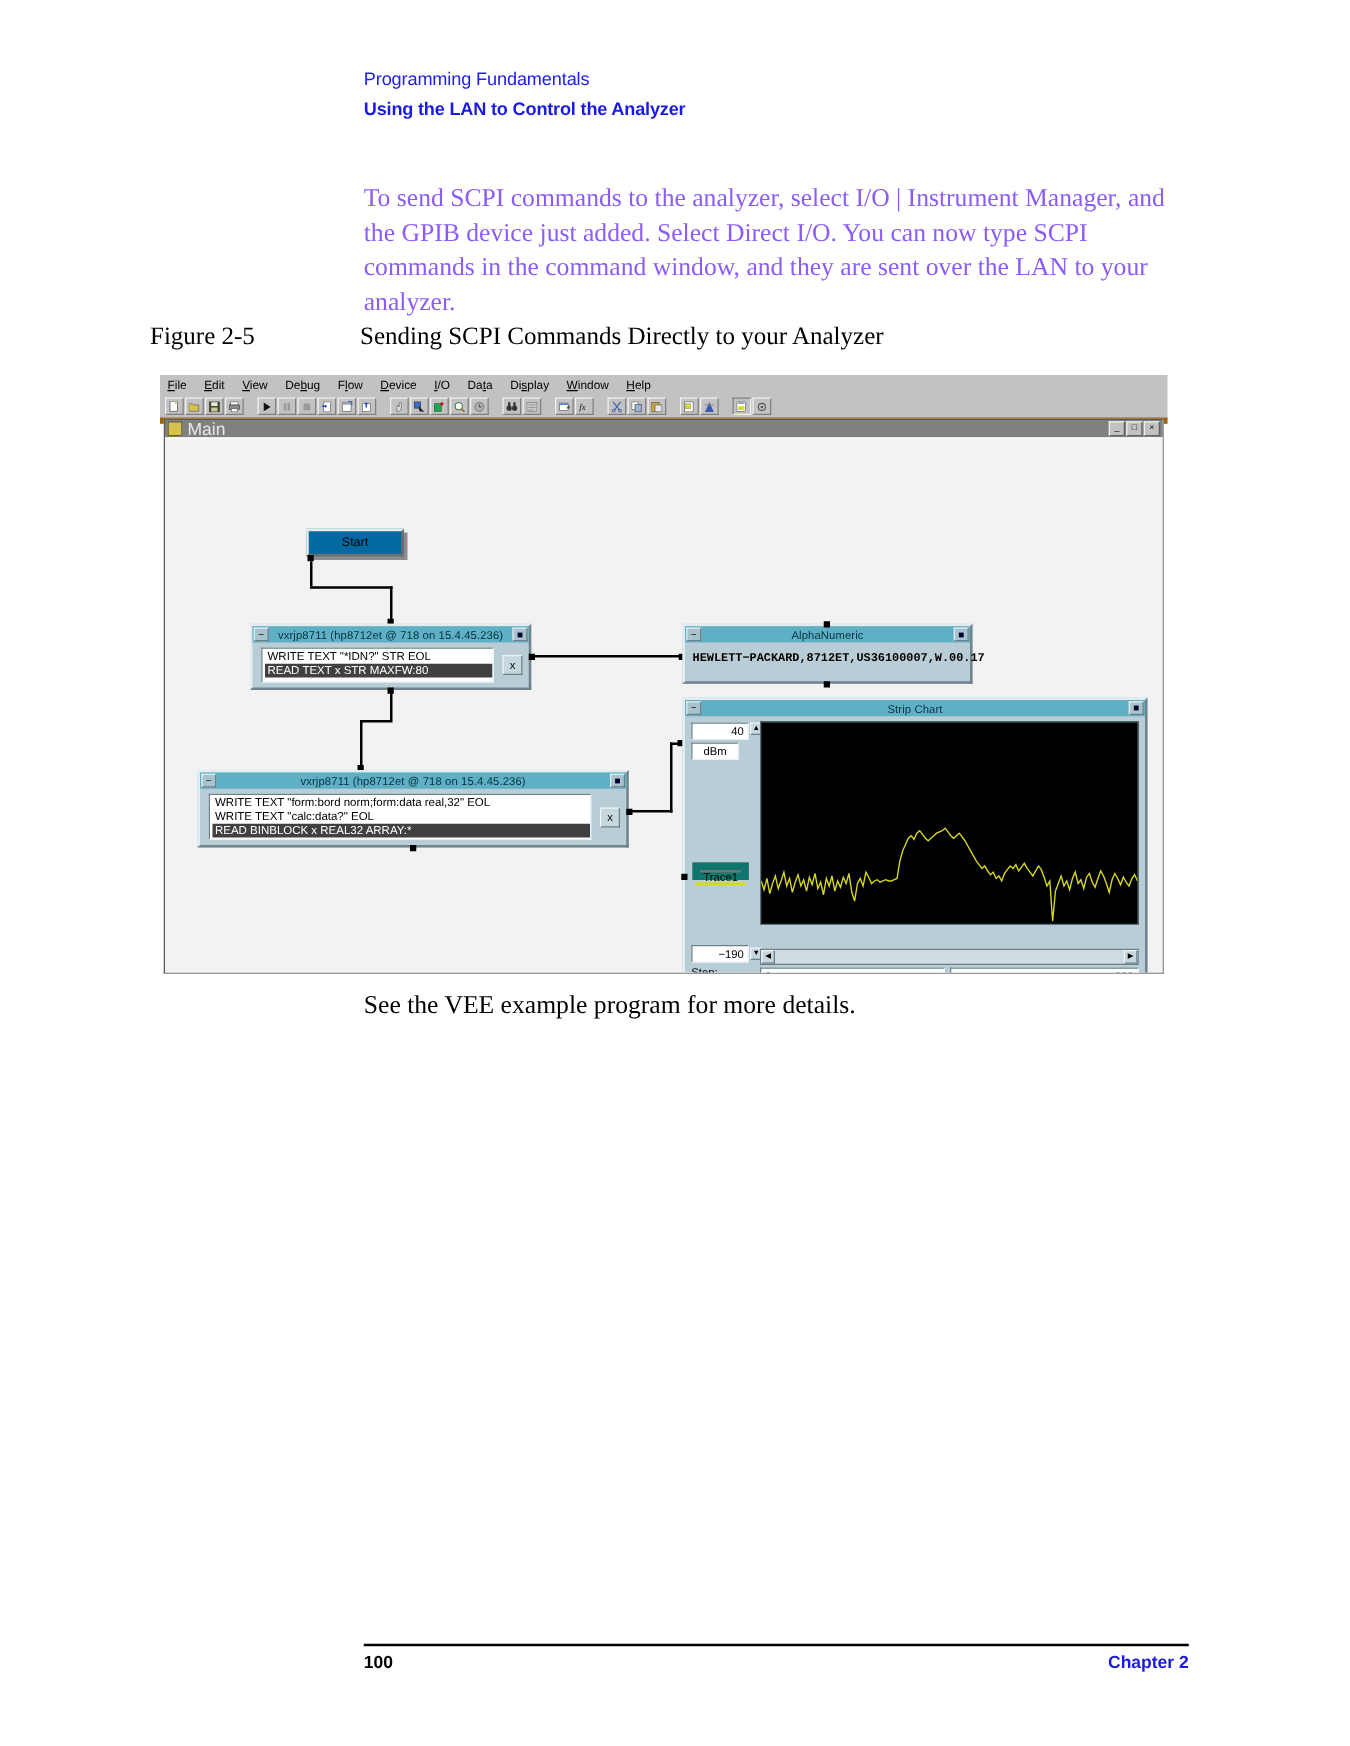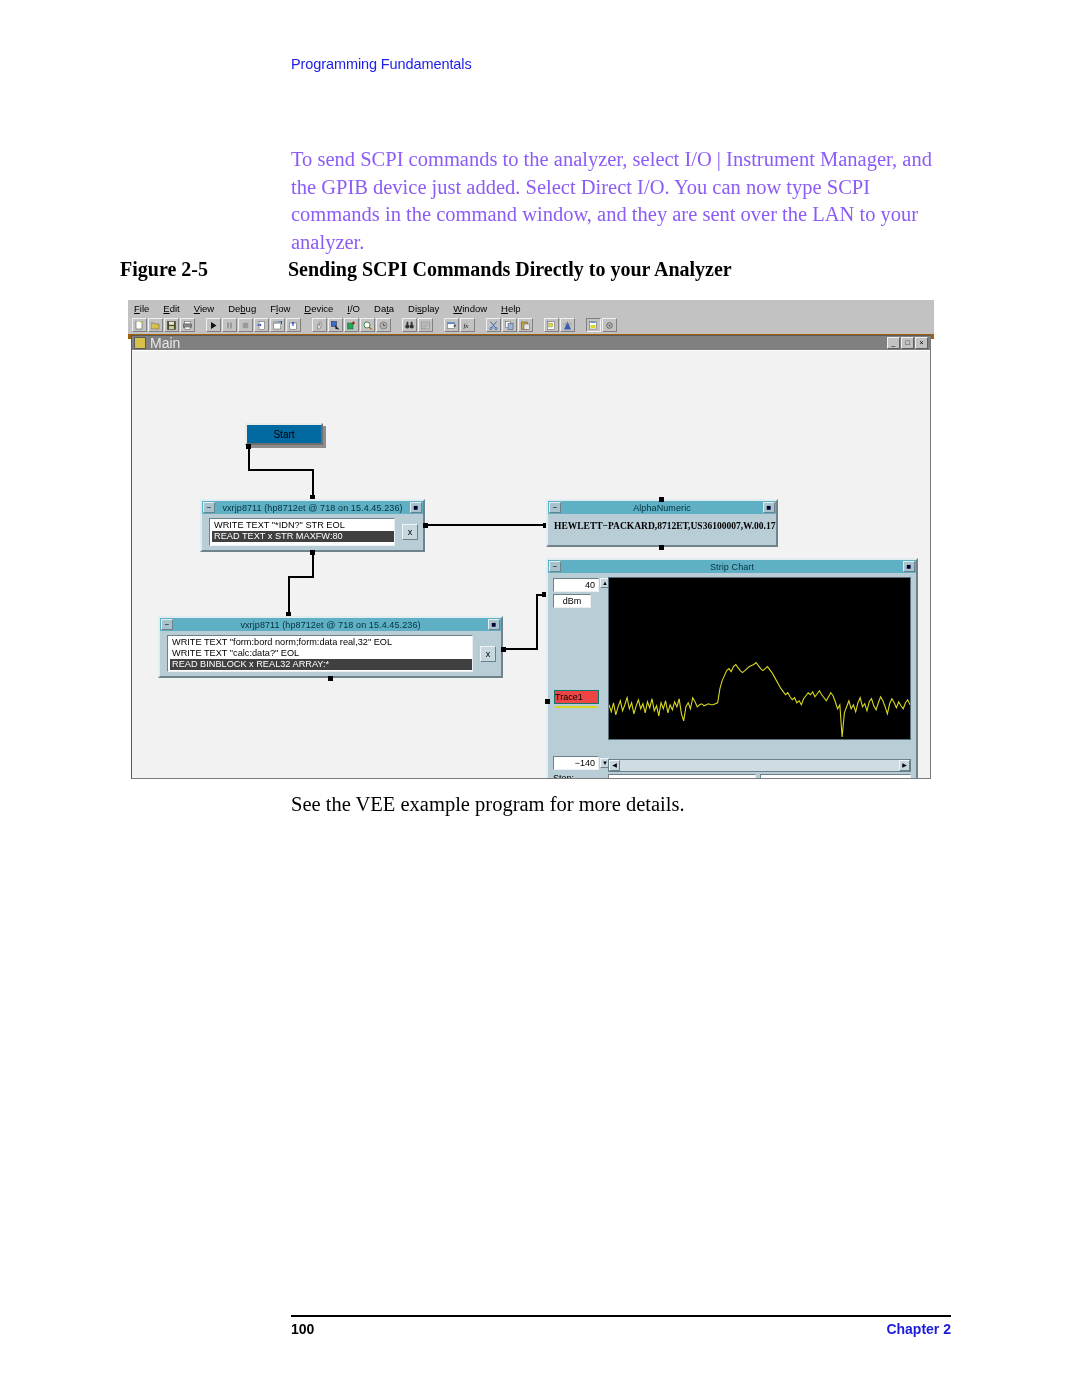--- a/index.html
+++ b/index.html
@@ -55,21 +55,21 @@
     line-height: 27.5px;
     color: #000;
   }
 
   
   .fig-caption {
     position: absolute;
     left: 120px; top: 258px;
     width: 830px;
     font-family: "Liberation Serif", serif;
-    font-weight: bold;
+    font-weight: normal;
     font-size: 20px;
     color: #000;
   }
   .fig-caption .fignum { display: inline-block; width: 168px; }
 
   
   .app-window {
     position: absolute;
     left: 128px; top: 300px;
     width: 806px; height: 482px;
@@ -215,21 +215,21 @@
   
   .disp-box {
     position:absolute;
     background:#b9cdd6;
     border-top:2px solid #e2edf2; border-left:2px solid #e2edf2;
     border-right:2px solid #70838c; border-bottom:2px solid #70838c;
     box-sizing:border-box;
   }
   .alpha-text {
     position:absolute; left:6px; right:6px; top:20px;
-    font-family:Liberation Serif, serif;
+    font-family:Liberation Mono, monospace;
     font-size:9.5px; font-weight:bold; color:#000;
     text-align:center; letter-spacing:0px;
   }
 
   
   .sc-body { position:absolute; left:0; right:0; top:13px; bottom:0; }
   .sc-plot {
     position:absolute; left:60px; top:4px; right:5px; bottom:56px;
     background:#000;
     border:1px solid #5b7179;
@@ -257,23 +257,23 @@
     box-sizing:border-box;
   }
   .sc-hscroll {
     position:absolute;
     background:#cfdde3;
     border:1px solid #6b8089;
     box-sizing:border-box;
   }
   .trace-lbl {
     position:absolute;
-    background:#ef4444; border:1px solid #0f766e;
-    font-family:"Liberation Sans",sans-serif;
-    font-size:9px; color:#000;
+    background:#737373; border:6px solid #0f766e;
+    font-family:"Liberation Sans",sans-serif;
+    font-size:9px; text-align:center; color:#000;
     box-sizing:border-box;
   }
   .trace-underline { position:absolute; height:2px; background:#d8d820; }
 
   
   .wire { position:absolute; background:#000; }
 
   
   .footer-rule {
     position:absolute; left:291px; top:1315px;
@@ -289,20 +289,21 @@
     text-align:right;
     font-family:"Liberation Sans",sans-serif;
     font-size:14px; font-weight:bold; color:#1a1ae0;
   }
 </style>
 </head>
 <body>
 
 <div class="page-header">
   <div class="hdr-line1">Programming Fundamentals</div>
+  <div class="hdr-line2">Using the LAN to Control the Analyzer</div>
 </div>
 
 <div class="body-para">To send SCPI commands to the analyzer, select I/O | Instrument Manager, and the GPIB device just added. Select Direct I/O. You can now type SCPI commands in the command window, and they are sent over the LAN to your analyzer.</div>
 
 <div class="fig-caption">
   <span class="fignum">Figure 2-5</span><span>Sending SCPI Commands Directly to your Analyzer</span>
 </div>
 
 <div class="app-window">
 
@@ -586,21 +587,21 @@
 
           <div class="sc-field" style="left:5px; top:5px; width:46px; height:14px; text-align:right; padding-right:3px; line-height:13px;">40</div>
           <div class="sc-arrow" style="left:52px; top:5px;">▲</div>
 
           <div class="sc-field" style="left:5px; top:21px; width:38px; height:14px; text-align:center; line-height:13px;">dBm</div>
 
           <div class="trace-lbl" style="left:6px; top:117px; width:45px; height:14px; line-height:13px;">Trace1</div>
           <div class="trace-underline" style="left:8px; top:133px; width:41px;"></div>
           <div class="pin" style="left:-3px; top:126px;"></div>
 
-          <div class="sc-field" style="left:5px; top:183px; width:46px; height:14px; text-align:right; padding-right:3px; line-height:13px;">−140</div>
+          <div class="sc-field" style="left:5px; top:183px; width:46px; height:14px; text-align:right; padding-right:3px; line-height:13px;">−190</div>
           <div class="sc-arrow" style="left:52px; top:185px;">▼</div>
 
           <div class="sc-lbl" style="left:5px; top:200px;">Step:</div>
 
           <div class="sc-plot">
             <svg id="trace-svg" viewBox="0 0 300 175" preserveAspectRatio="none" style="position:absolute; left:0; top:0; width:100%; height:100%;">
               <polyline id="trace-poly" fill="none" stroke="#d8d820" stroke-width="1.1" vector-effect="non-scaling-stroke" points="0.00,137.81 2.26,145.47 4.51,135.63 6.77,148.75 9.02,140.00 11.28,133.44 13.53,144.38 15.79,137.81 18.05,130.16 20.30,142.19 22.56,135.63 24.81,147.66 27.07,138.91 29.32,132.34 31.58,142.19 33.83,136.72 36.09,146.56 38.35,134.53 40.60,141.09 42.86,131.25 45.11,144.38 47.37,138.91 49.62,149.84 51.88,135.63 54.14,142.19 56.39,133.44 58.65,146.56 60.90,137.81 63.16,143.28 65.41,134.53 67.67,140.00 69.92,131.25 72.18,147.66 74.44,155.31 76.69,140.00 78.95,135.63 81.20,142.19 83.46,130.16 85.71,134.53 87.97,140.00 90.23,137.81 92.48,136.72 94.74,138.91 96.99,137.81 99.25,136.72 101.50,137.81 103.76,137.81 106.02,136.72 108.27,135.63 110.53,120.31 112.78,111.56 115.04,106.09 117.29,100.63 119.55,98.44 121.80,101.72 124.06,96.25 126.32,94.06 128.57,97.34 130.83,100.63 133.08,102.81 135.34,100.63 137.59,98.44 139.85,96.25 142.11,95.16 144.36,94.06 146.62,91.88 148.87,95.16 151.13,98.44 153.38,100.63 155.64,98.44 157.89,96.25 160.15,99.53 162.41,102.81 164.66,107.19 166.92,111.56 169.17,115.94 171.43,120.31 173.68,123.59 175.94,126.88 178.20,124.69 180.45,129.06 182.71,132.34 184.96,130.16 187.22,135.63 189.47,133.44 191.73,137.81 193.98,131.25 196.24,127.97 198.50,124.69 200.75,126.88 203.01,123.59 205.26,129.06 207.52,125.78 209.77,122.50 212.03,126.88 214.29,130.16 216.54,133.44 218.80,129.06 221.05,124.69 223.31,127.97 225.56,134.53 227.82,142.19 230.08,137.81 232.33,172.81 234.59,146.56 236.84,140.00 239.10,133.44 241.35,142.19 243.61,137.81 245.86,145.47 248.12,135.63 250.38,130.16 252.63,140.00 254.89,136.72 257.14,144.38 259.40,134.53 261.65,131.25 263.91,138.91 266.17,143.28 268.42,135.63 270.68,129.06 272.93,133.44 275.19,140.00 277.44,147.66 279.70,136.72 281.95,131.25 284.21,135.63 286.47,141.09 288.72,134.53 290.98,138.91 293.23,142.19 295.49,135.63 297.74,132.34 300.00,137.81"></polyline>
             </svg>
           </div>
 

